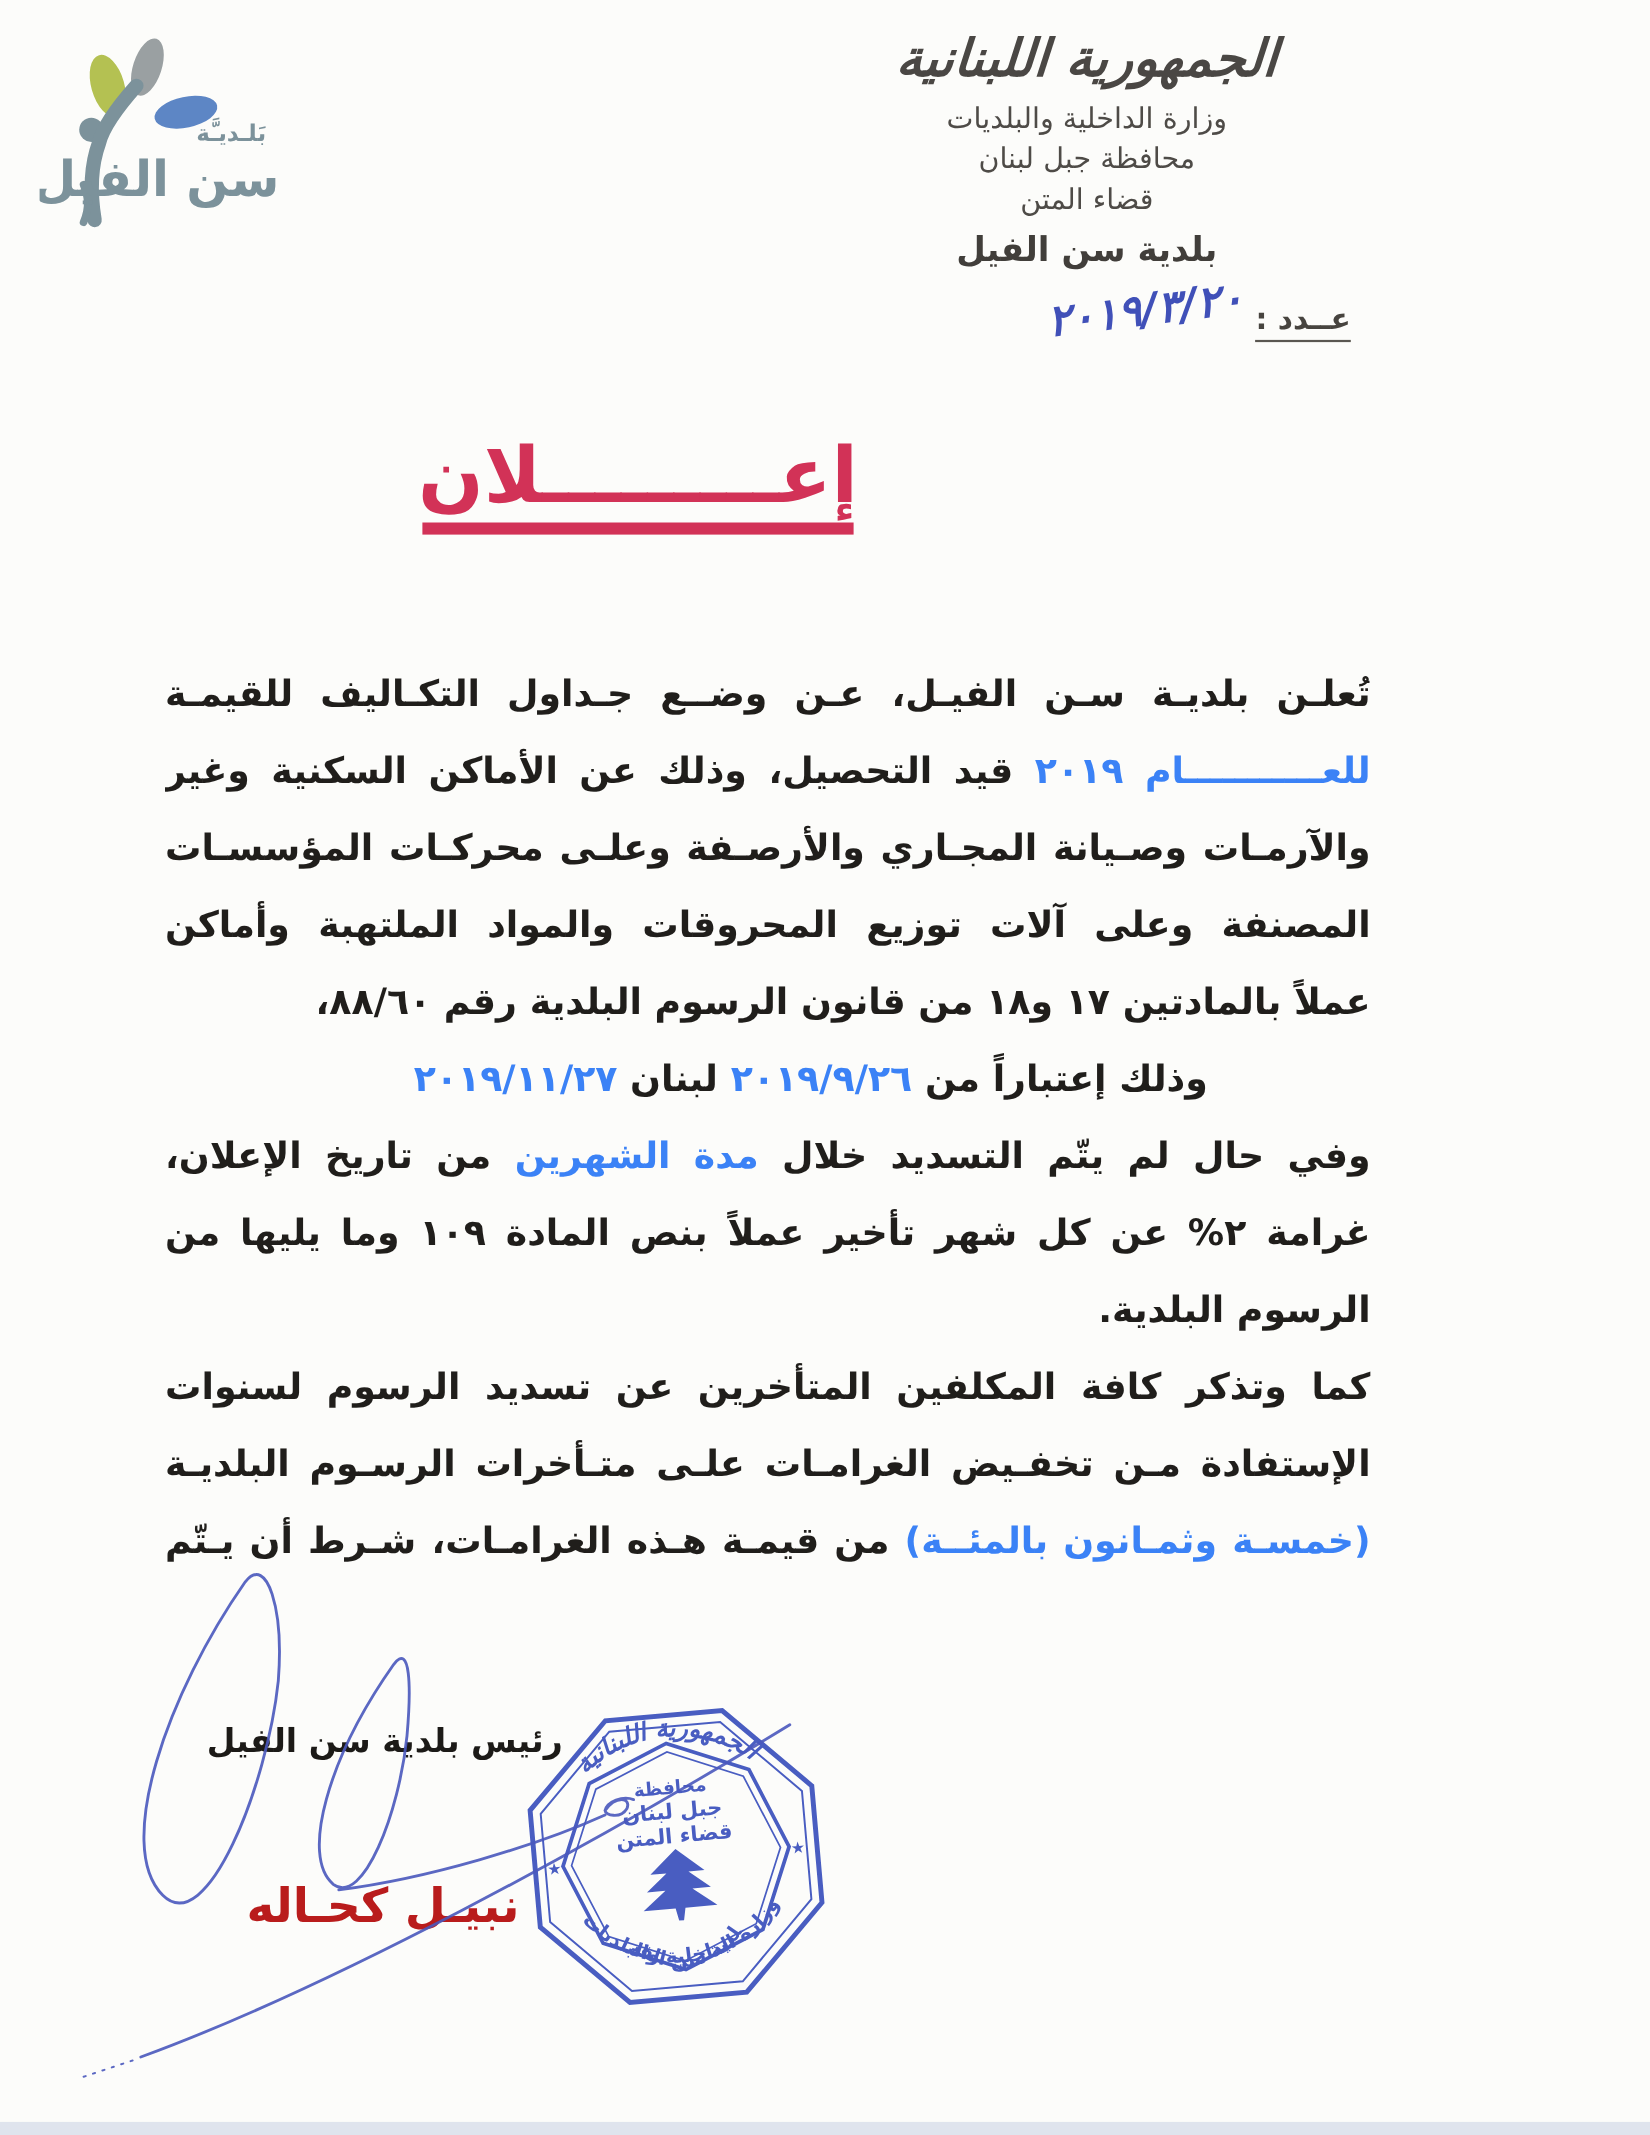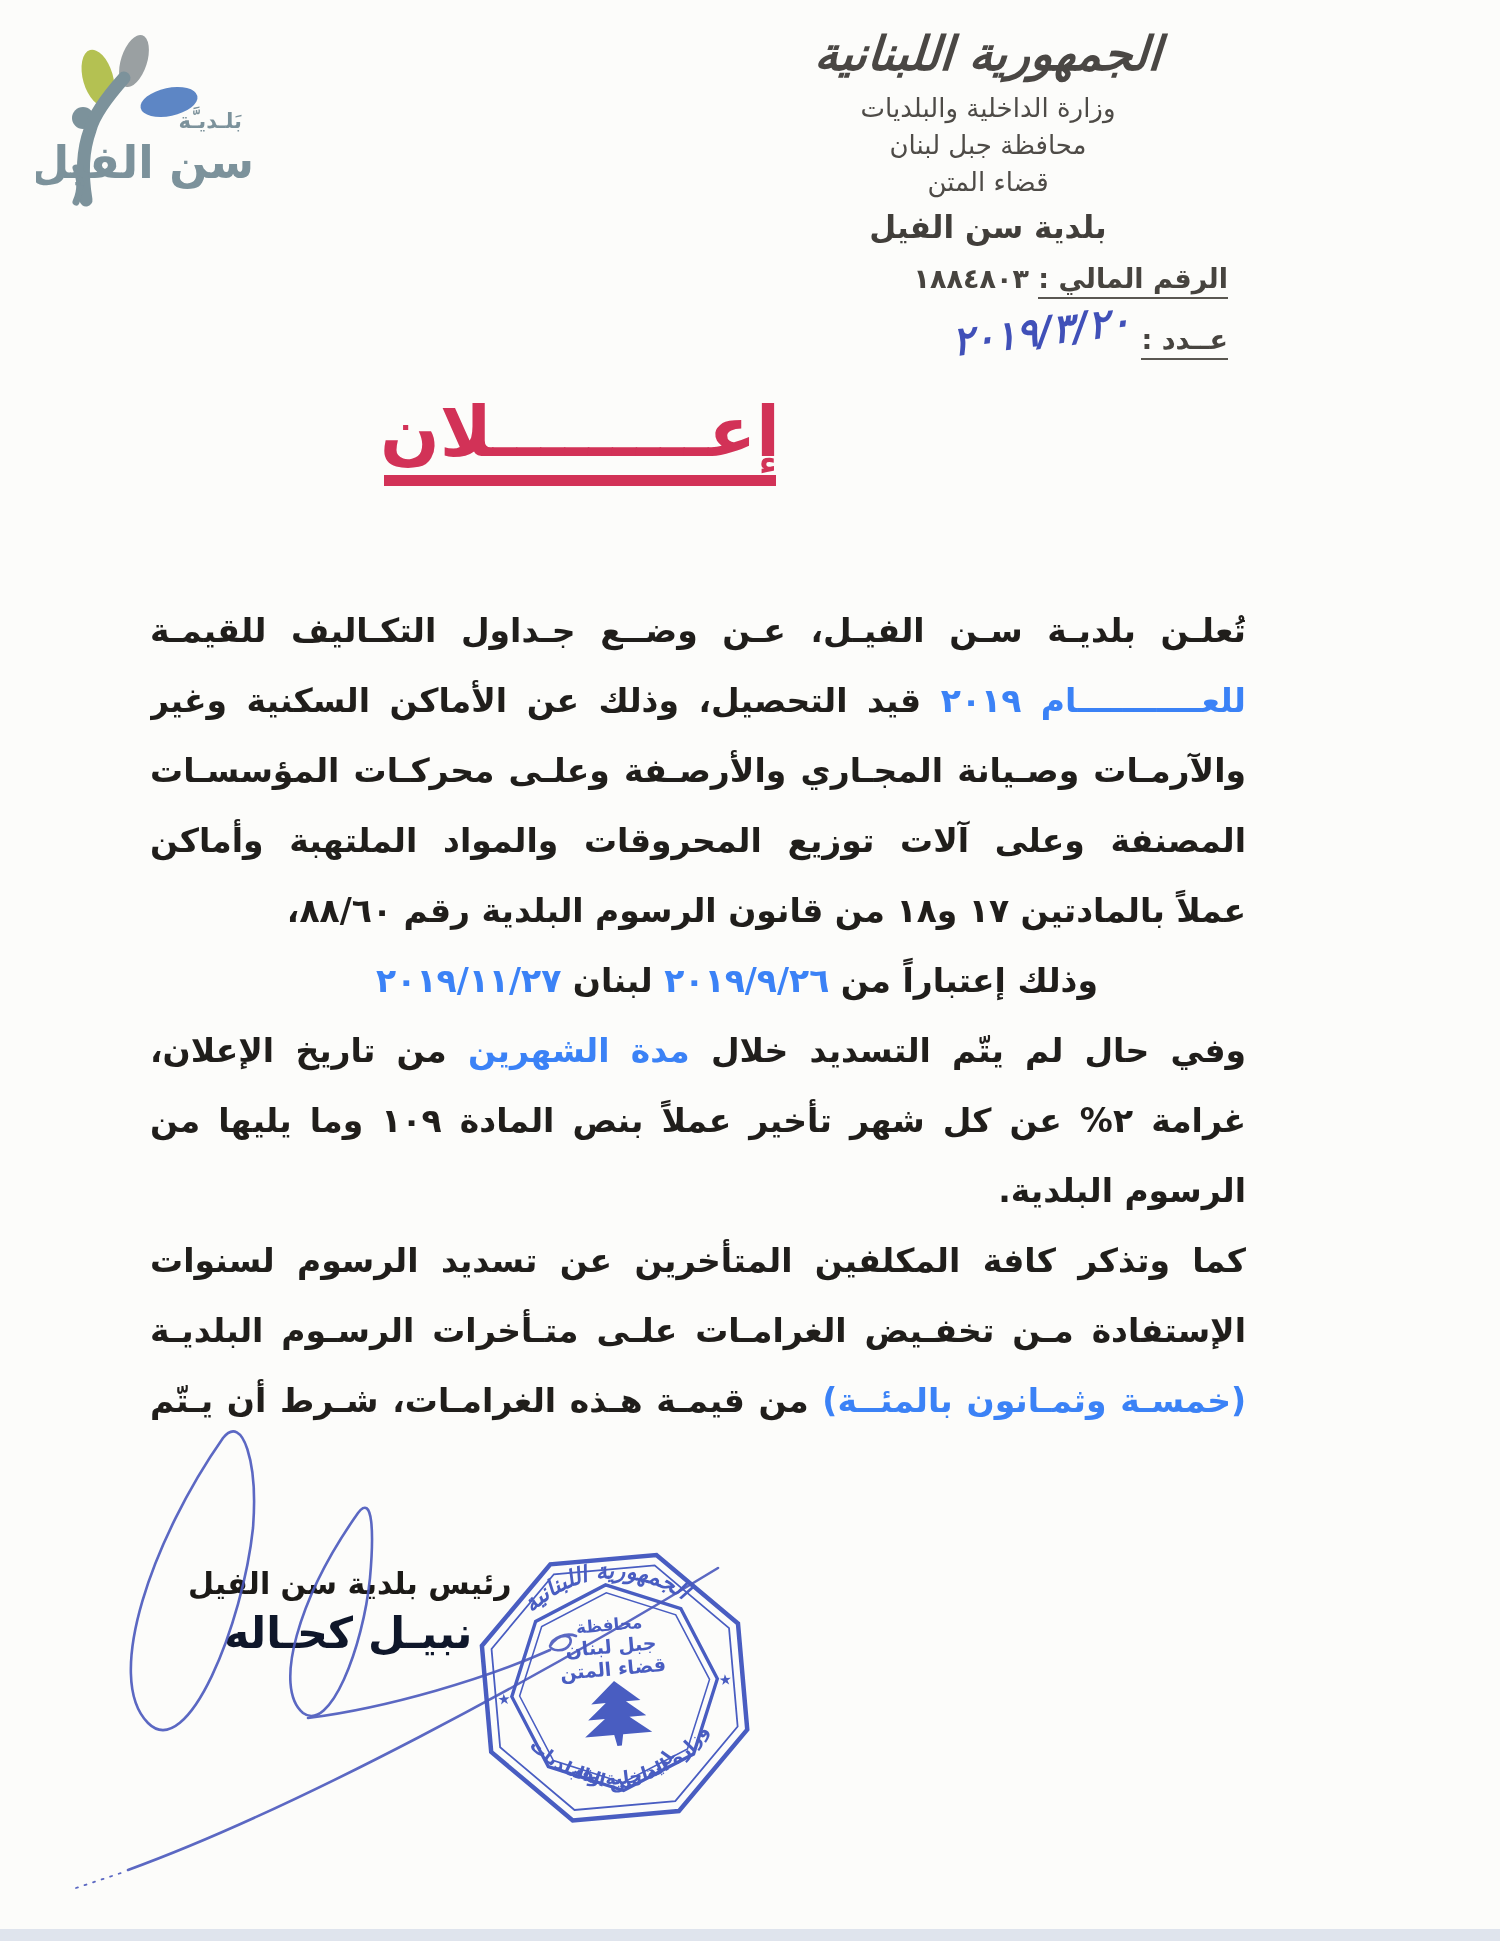--- a/index.html
+++ b/index.html
@@ -35,21 +35,21 @@
   }
   .line{height:70px; line-height:70px; overflow:hidden;}
   .jst{text-align:justify; text-align-last:justify;}
   .ra{text-align:right;}
   .ind1{margin-right:148px;}
   .ind2{margin-right:196px;}
   .red{color:#3b82f6;}
   .num{letter-spacing:6px;}
   
   .sig-title{position:absolute; top:1566px; left:188px; font-size:30px; font-weight:bold; color:#1c1a17; direction:rtl;text-align:right;}
-  .sig-name{position:absolute; top:1608px; left:224px; font-size:43px; font-weight:bold; color:#0f172a; direction:rtl; letter-spacing:1px;}
+  .sig-name{position:absolute; top:1708px; left:224px; font-size:43px; font-weight:bold; color:#b91c1c; direction:rtl; letter-spacing:1px;}
   .stamp{position:absolute; top:1524px; left:468px; width:292px; height:314px; transform:rotate(-5deg); opacity:.92;}
   .sigsvg{position:absolute; top:1378px; left:58px; width:762px; height:545px;}
   .scan-edge{position:absolute; bottom:0; left:0; width:100%; height:12px; background:#dfe4ed;}
 </style>
 </head>
 <body>
 
 <div class="page">
 
   <svg class="logo" viewBox="0 0 230 180">
@@ -66,24 +66,20 @@
     <text x="206" y="100" text-anchor="end" font-size="21" fill="#7c929b" font-weight="bold">بَلـديـَّة</text>
     <text x="218" y="150" text-anchor="end" font-size="45" fill="#7c929b" font-weight="bold">سن الفيل</text>
   </svg>
 
   <div class="hdr">
     <div class="republic">الجمهورية اللبنانية</div>
     <div class="mline">وزارة الداخلية والبلديات</div>
     <div class="mline">محافظة جبل لبنان</div>
     <div class="mline">قضاء المتن</div>
     <div class="muni">بلدية سن الفيل</div>
-    <div class="numrow">
-      <span class="lbl">الرقم المالي :</span>
-      <span>١٨٨٤٨٠٣</span>
-    </div>
     <div class="numrow">
       <span class="lbl">عــدد :</span>
       <span class="hand">٢٠١٩/٣/٢٠</span>
     </div>
   </div>
 
   <div class="title-wrap">
     <div class="title-txt">إعـــــــــلان</div>
     <div class="title-bar"></div>
   </div>

